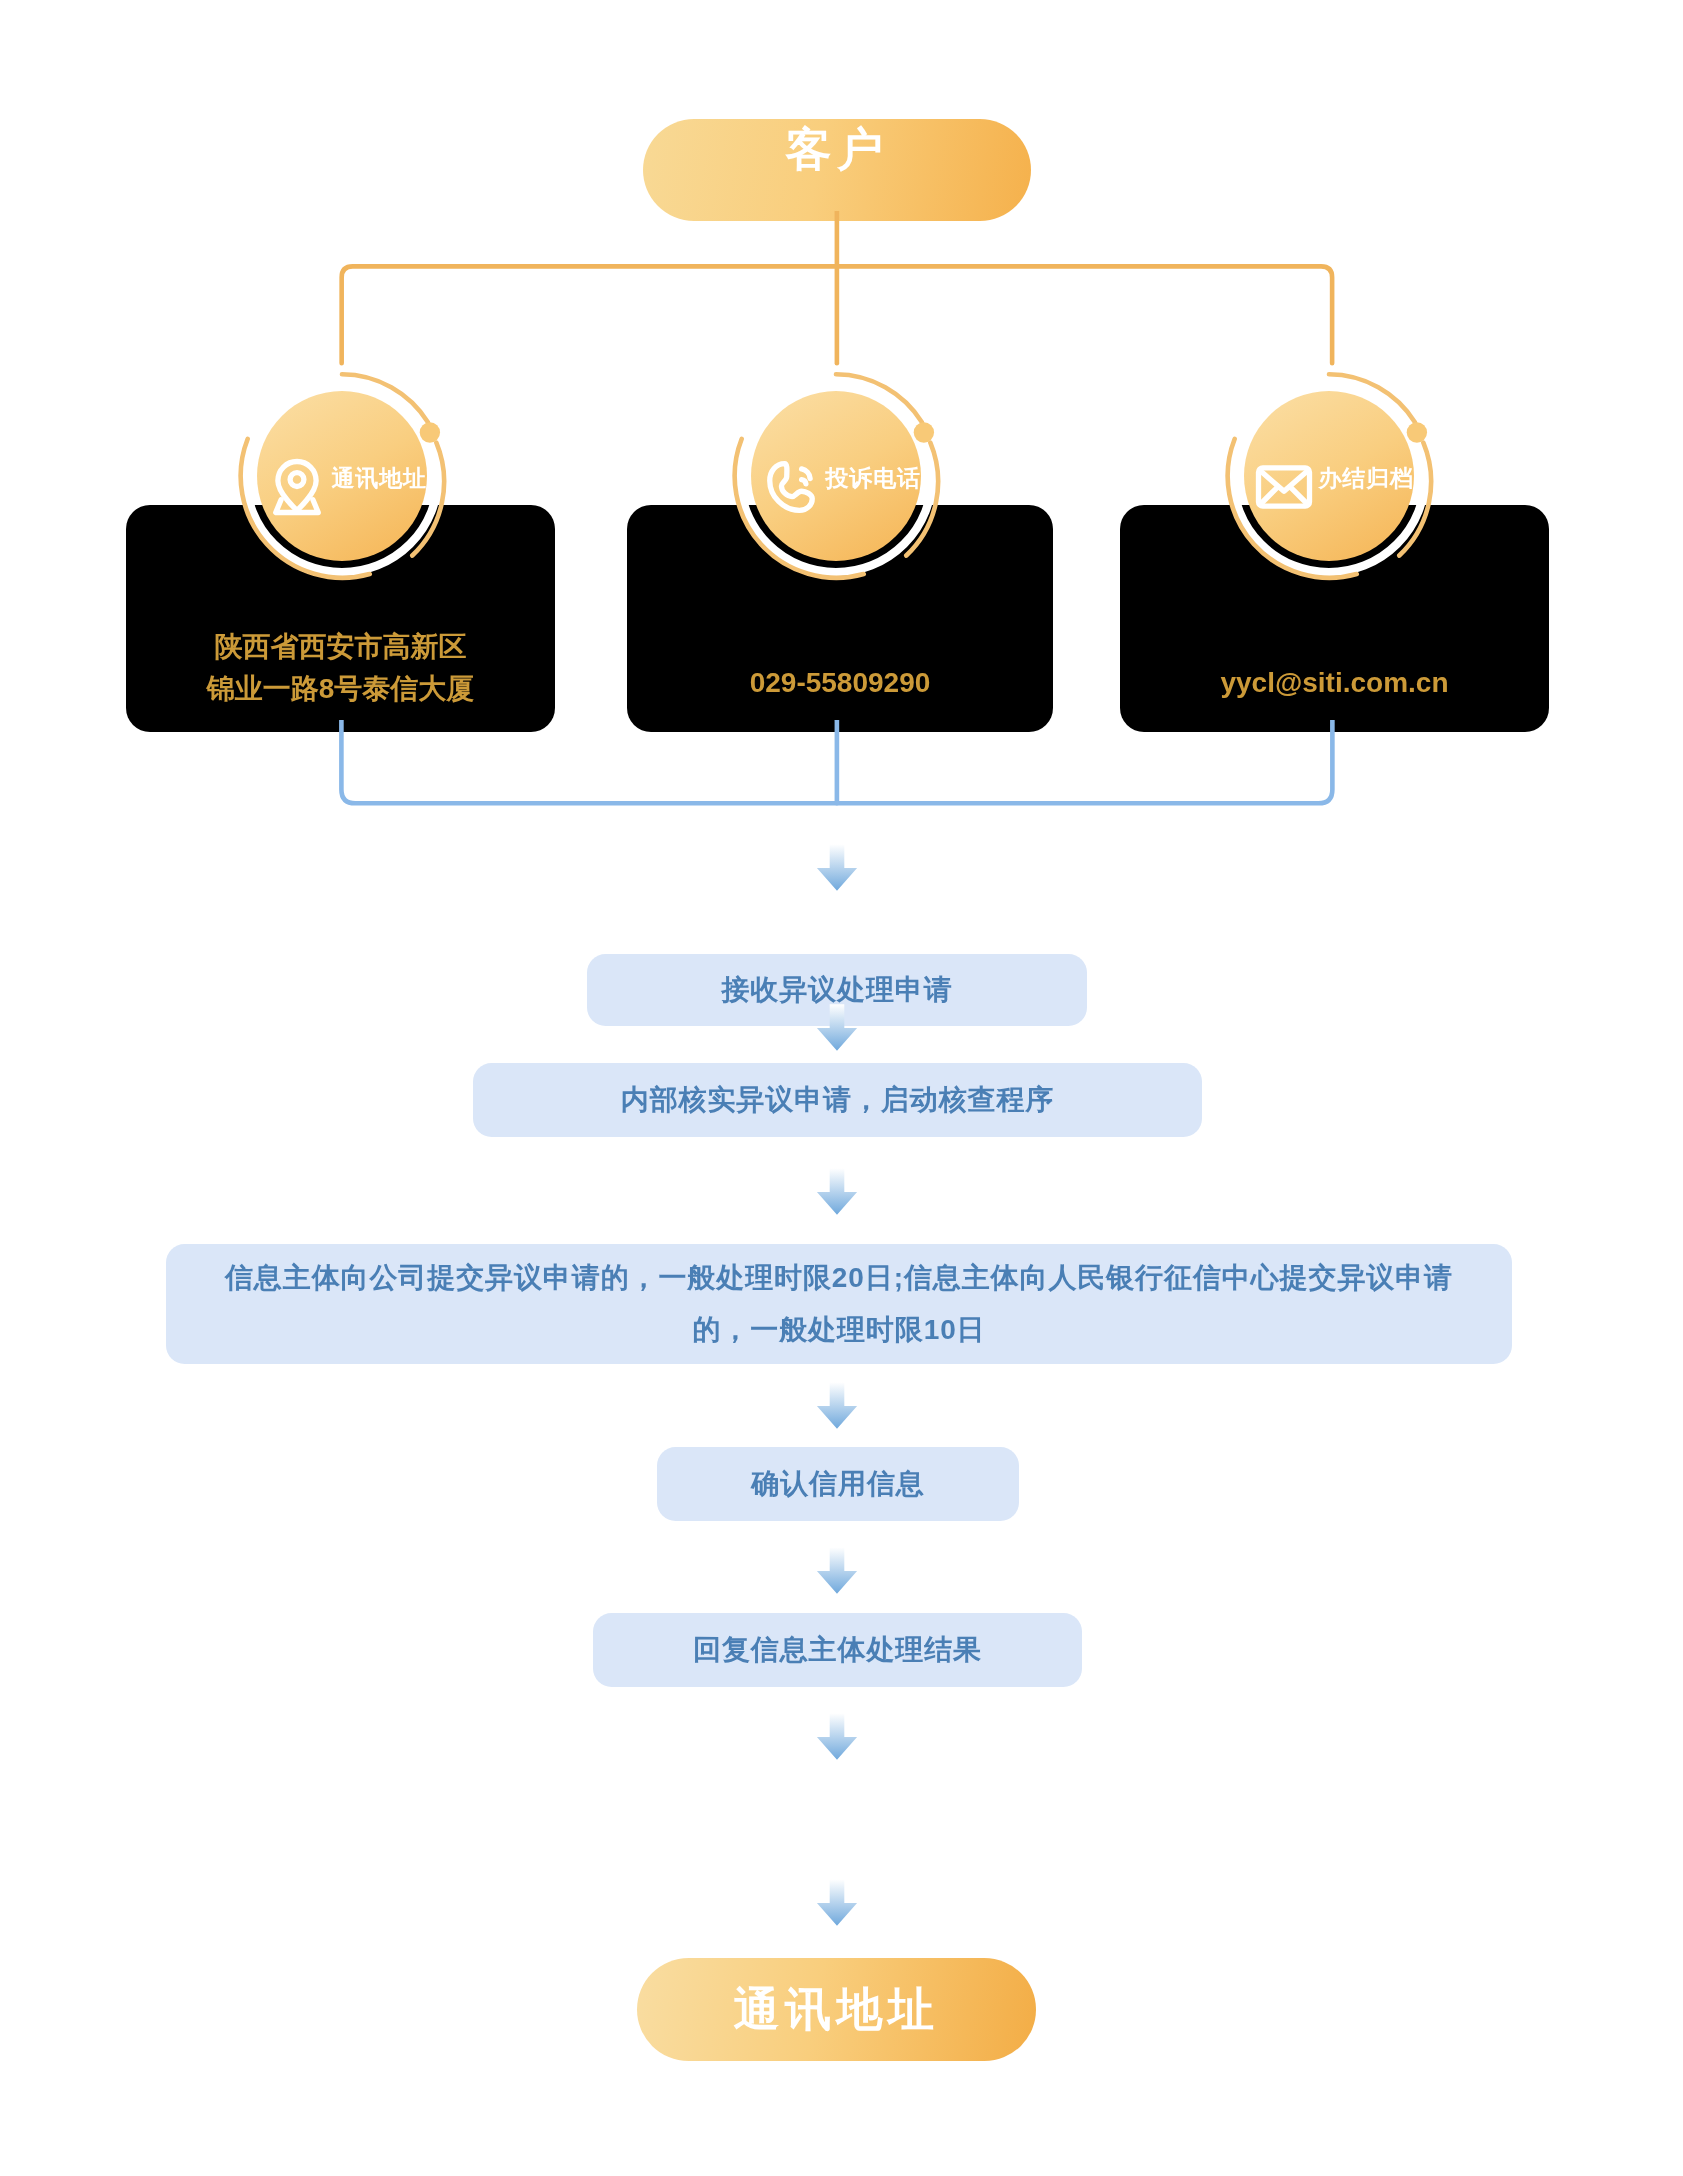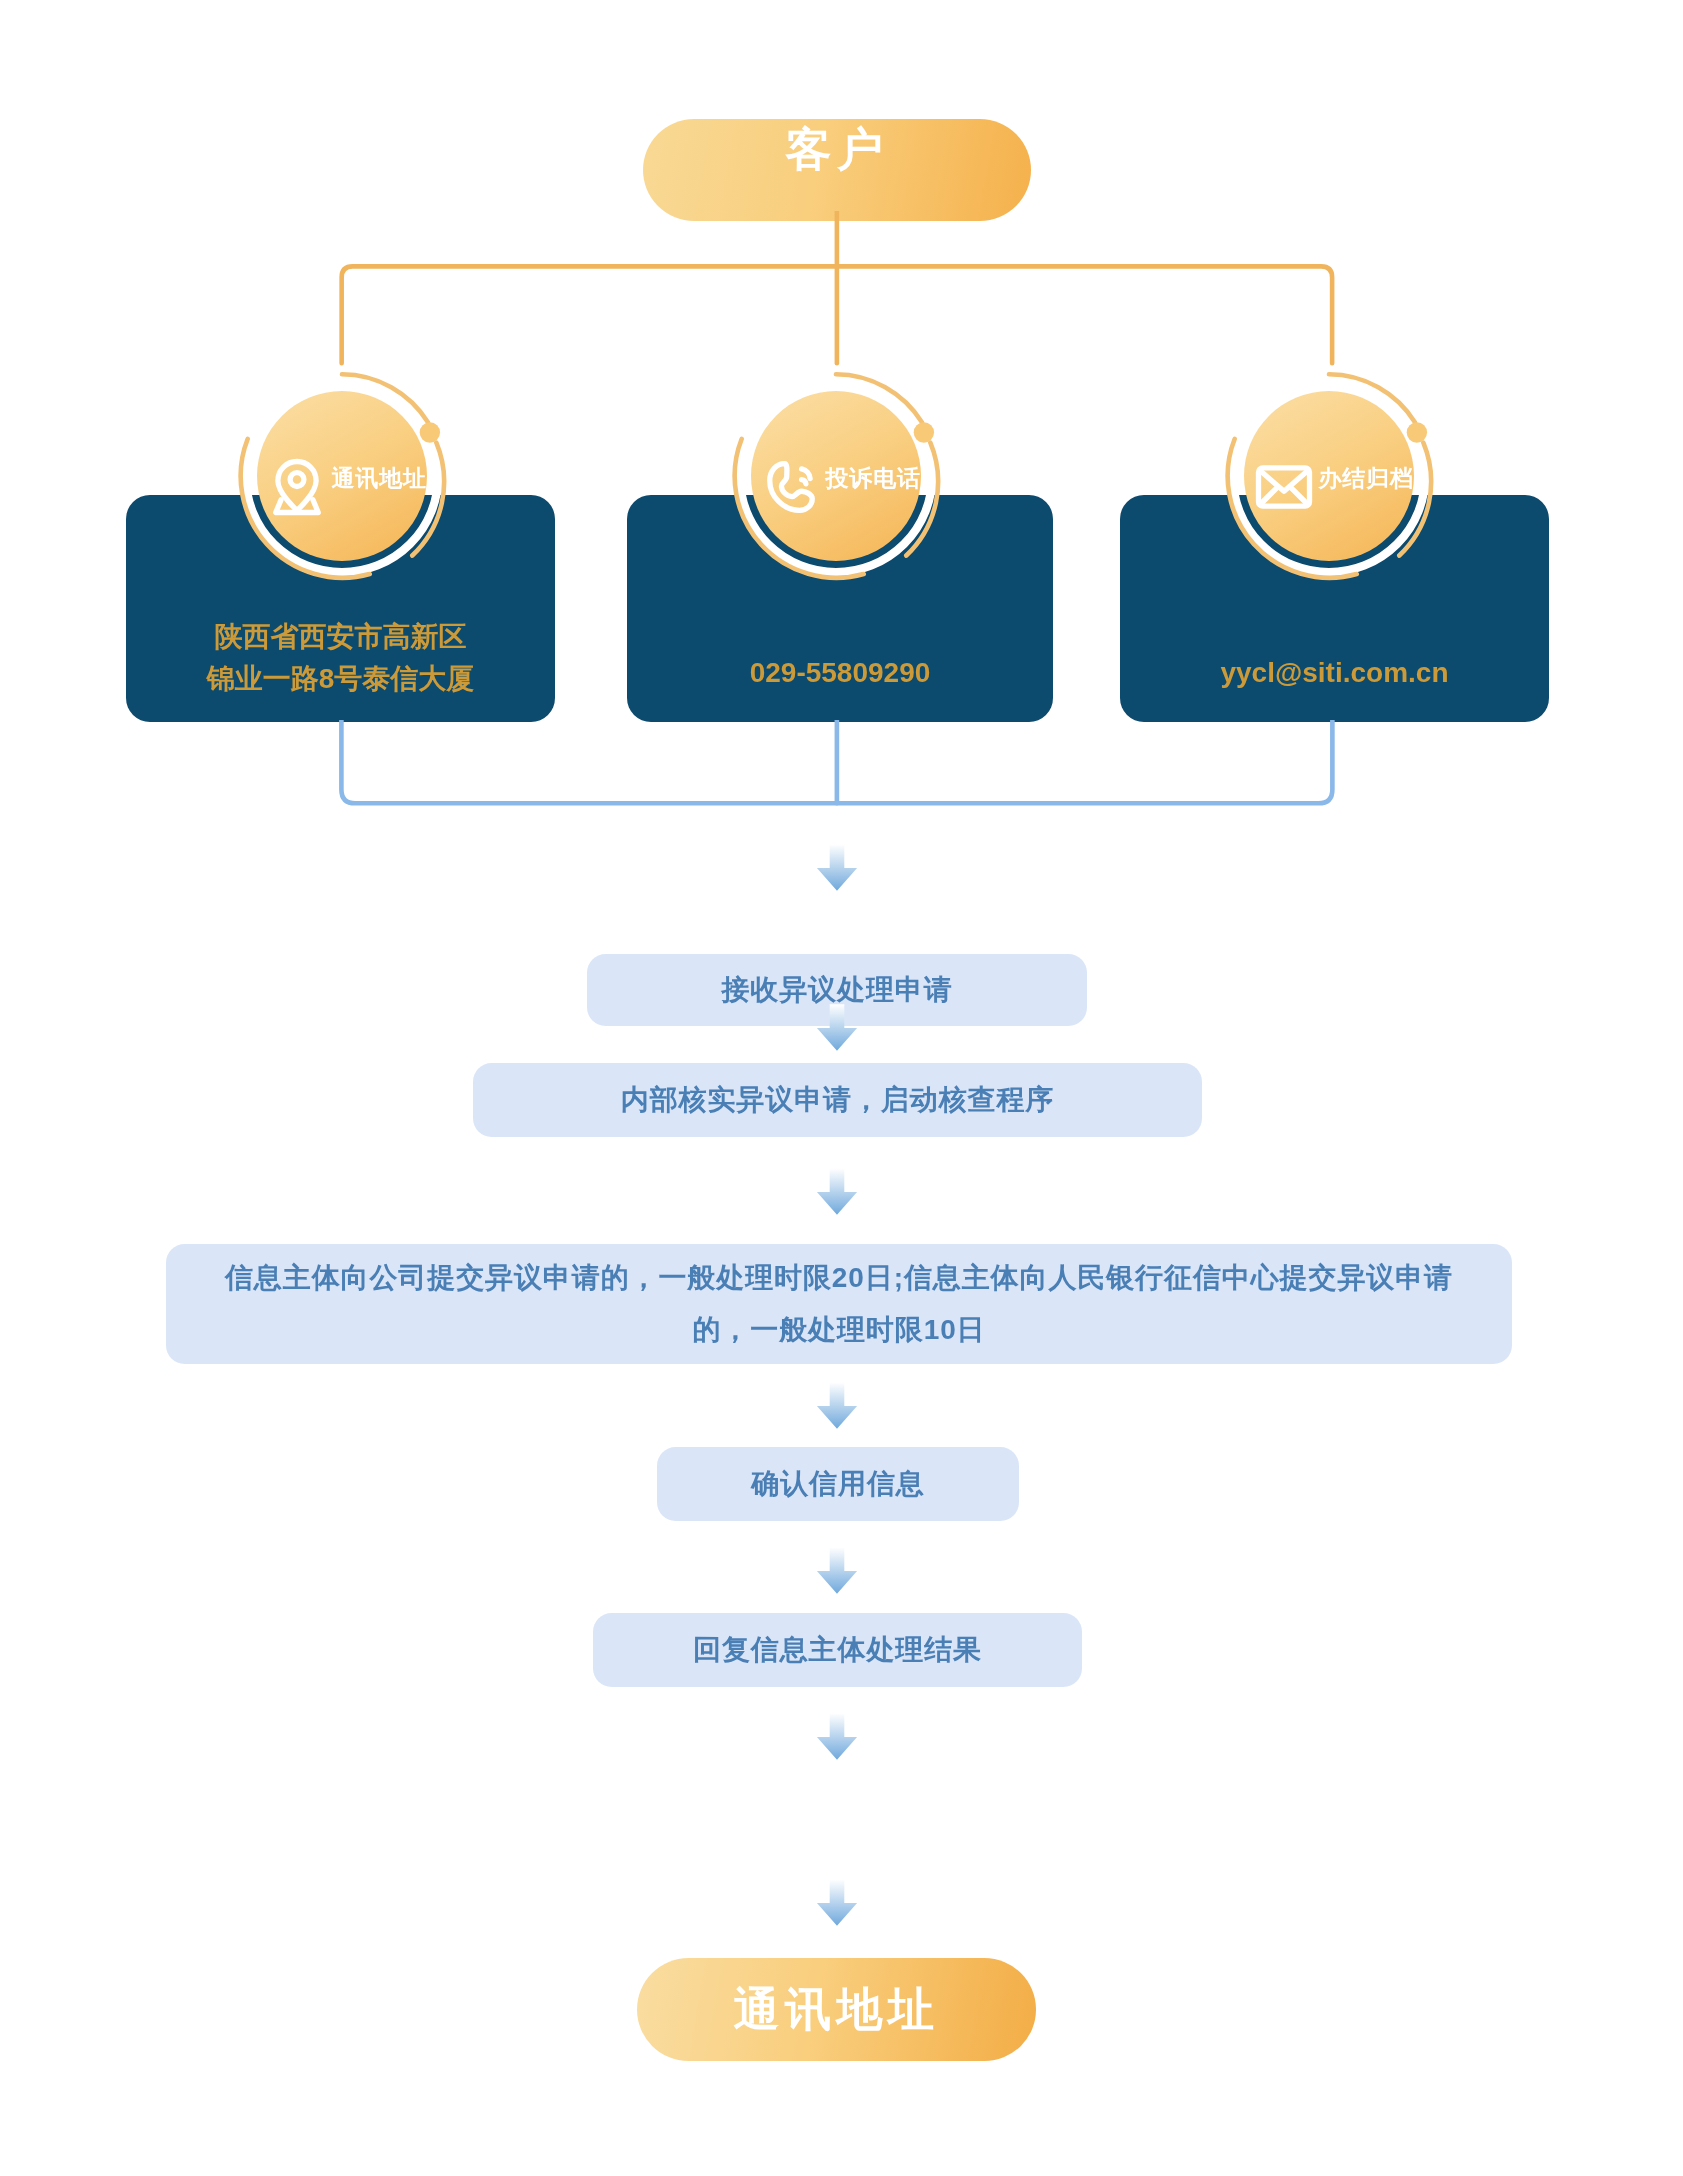--- a/index.html
+++ b/index.html
@@ -27,22 +27,22 @@
     color:#ffffff;font-size:46px;font-weight:bold;letter-spacing:5.5px;
   }
 
   
   .tree-svg{position:absolute;left:0;top:211px;width:1683px;height:166px;}
   .merge-svg{position:absolute;left:0;top:720px;width:1683px;height:125px;}
 
   
   .cards{position:absolute;left:0;top:493px;width:1683px;height:227px;}
   .card{
-    position:absolute;top:2px;height:227px;
-    background:#0c4a6e;border-radius:24px;text-decoration:underline;
+    position:absolute;top:12px;height:227px;
+    background:#000000;border-radius:24px;text-decoration:underline;
   }
   .card.c0{left:126px;width:429px;}
   .card.c1{left:627px;width:426px;}
   .card.c2{left:1120px;width:429px;}
   .card-value{
     position:absolute;left:0;right:0;bottom:28px;
     text-align:center;color:#cc9a38;
     font-size:28px;font-weight:bold;line-height:42px;
   }
   .card.c0 .card-value{bottom:22px;}

